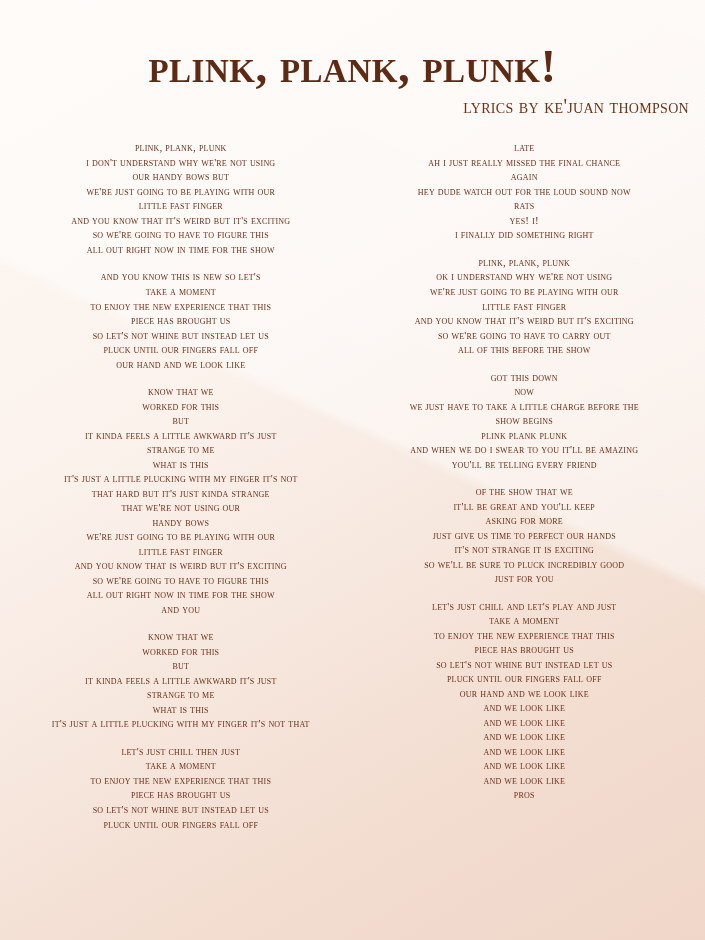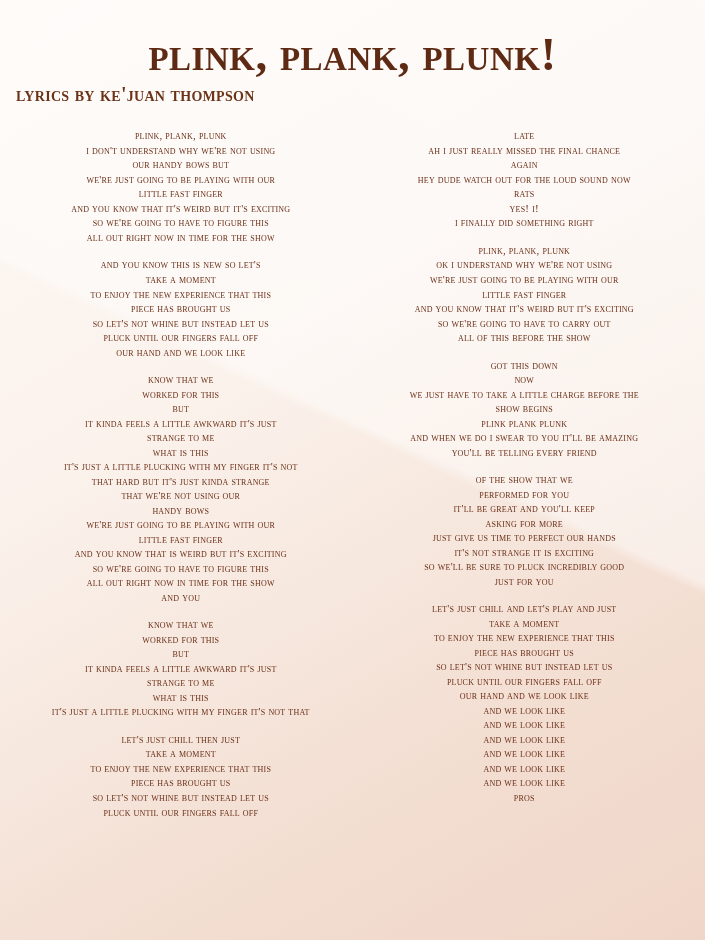--- a/index.html
+++ b/index.html
@@ -26,43 +26,42 @@
     position: absolute;
     inset: 0;
     background: linear-gradient(205deg, rgba(255,255,255,0.55) 0%, rgba(255,255,255,0.45) 46%, rgba(255,255,255,0.0) 47%, rgba(255,255,255,0.0) 100%);
     pointer-events: none;
   }
   .content {
     position: relative;
     width: 705px;
     height: 940px;
     box-sizing: border-box;
-    padding: 24px 16px 10px 16px;
+    padding: 36px 16px 10px 16px;
   }
   .title {
     text-align: center;
     font-family: "Liberation Serif", serif;
     font-weight: bold;
     font-size: 47px;
     letter-spacing: 0.5px;
     color: #5e2a14;
     margin: 6px 0 0 0;
     line-height: 1.05;
     font-variant: small-caps;
     text-transform: lowercase;
   }
   .subtitle {
-    text-align: left;
+    text-align: right;
     font-size: 20px;
     color: #6b3318;
     margin: 4px 0 0 0;
     font-variant: small-caps;
     text-transform: lowercase;
     letter-spacing: 0.3px;
-    font-weight: bold;
   }
   .columns {
     display: flex;
     gap: 14px;
     margin-top: 22px;
   }
   .col {
     width: 50%;
     box-sizing: border-box;
   }
@@ -171,21 +170,20 @@
           <span class="line">got this down</span>
           <span class="line">Now</span>
           <span class="line">We just have to take a little charge before the</span>
           <span class="line">show begins</span>
           <span class="line">Plink Plank Plunk</span>
           <span class="line">And when we do I swear to you it'll be amazing</span>
           <span class="line">you'll be telling every friend</span>
         </div>
         <div class="stanza">
           <span class="line">Of the show that we</span>
-          <span class="line">Performed for you</span>
           <span class="line">It'll be great and you'll keep</span>
           <span class="line">asking for more</span>
           <span class="line">Just give us time to perfect our hands</span>
           <span class="line">It's not strange it is EXciting</span>
           <span class="line">So we'll be sure to pluck incredibly good</span>
           <span class="line">Just for you</span>
         </div>
         <div class="stanza">
           <span class="line">Let's just chill and let's play and just</span>
           <span class="line">Take a moment</span>

